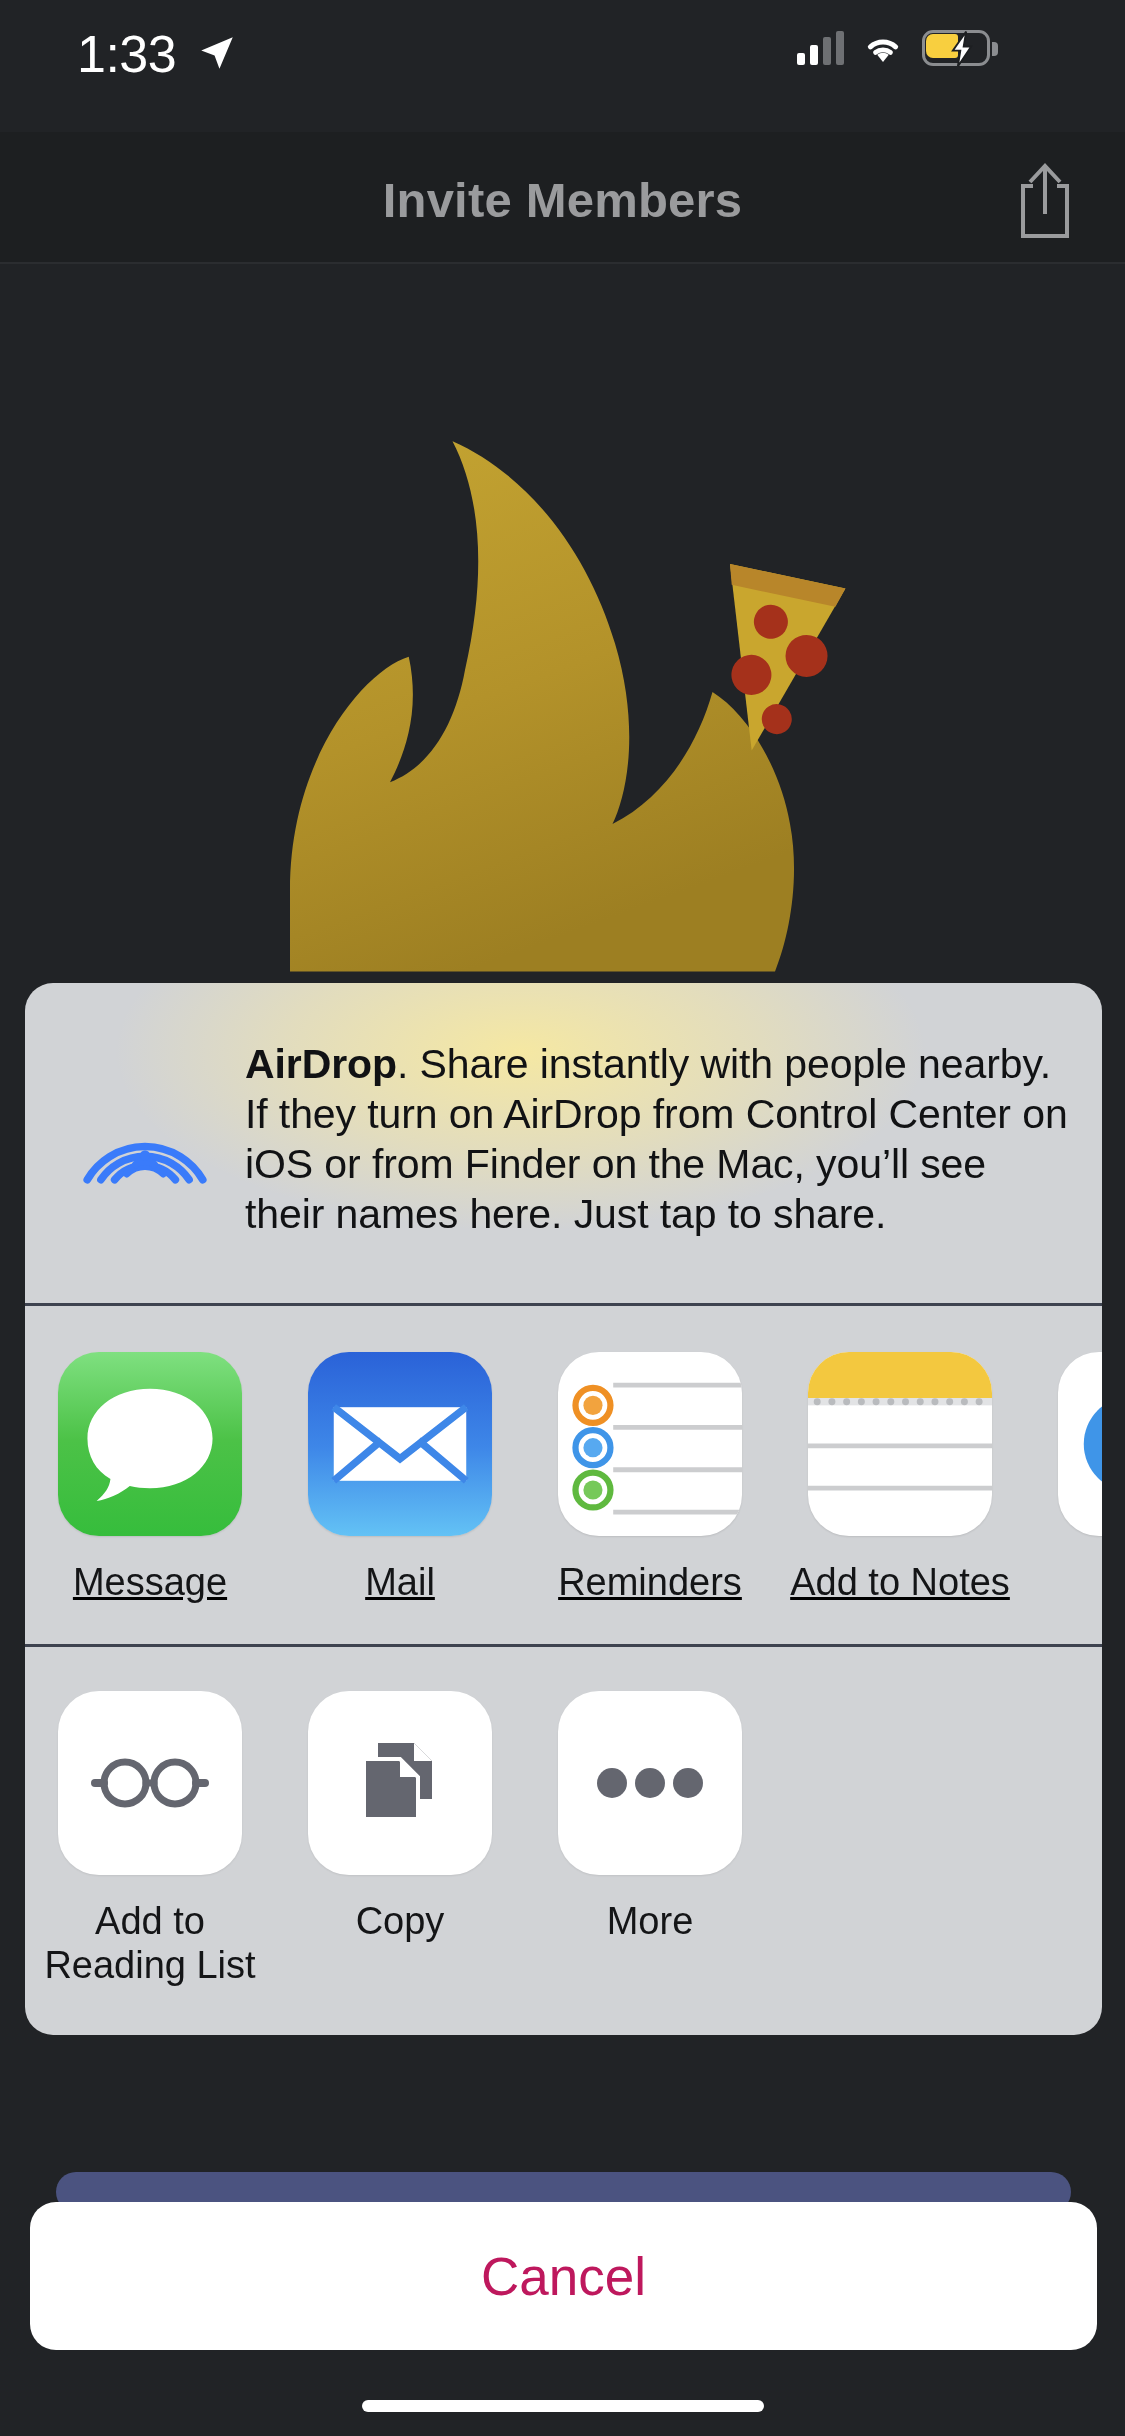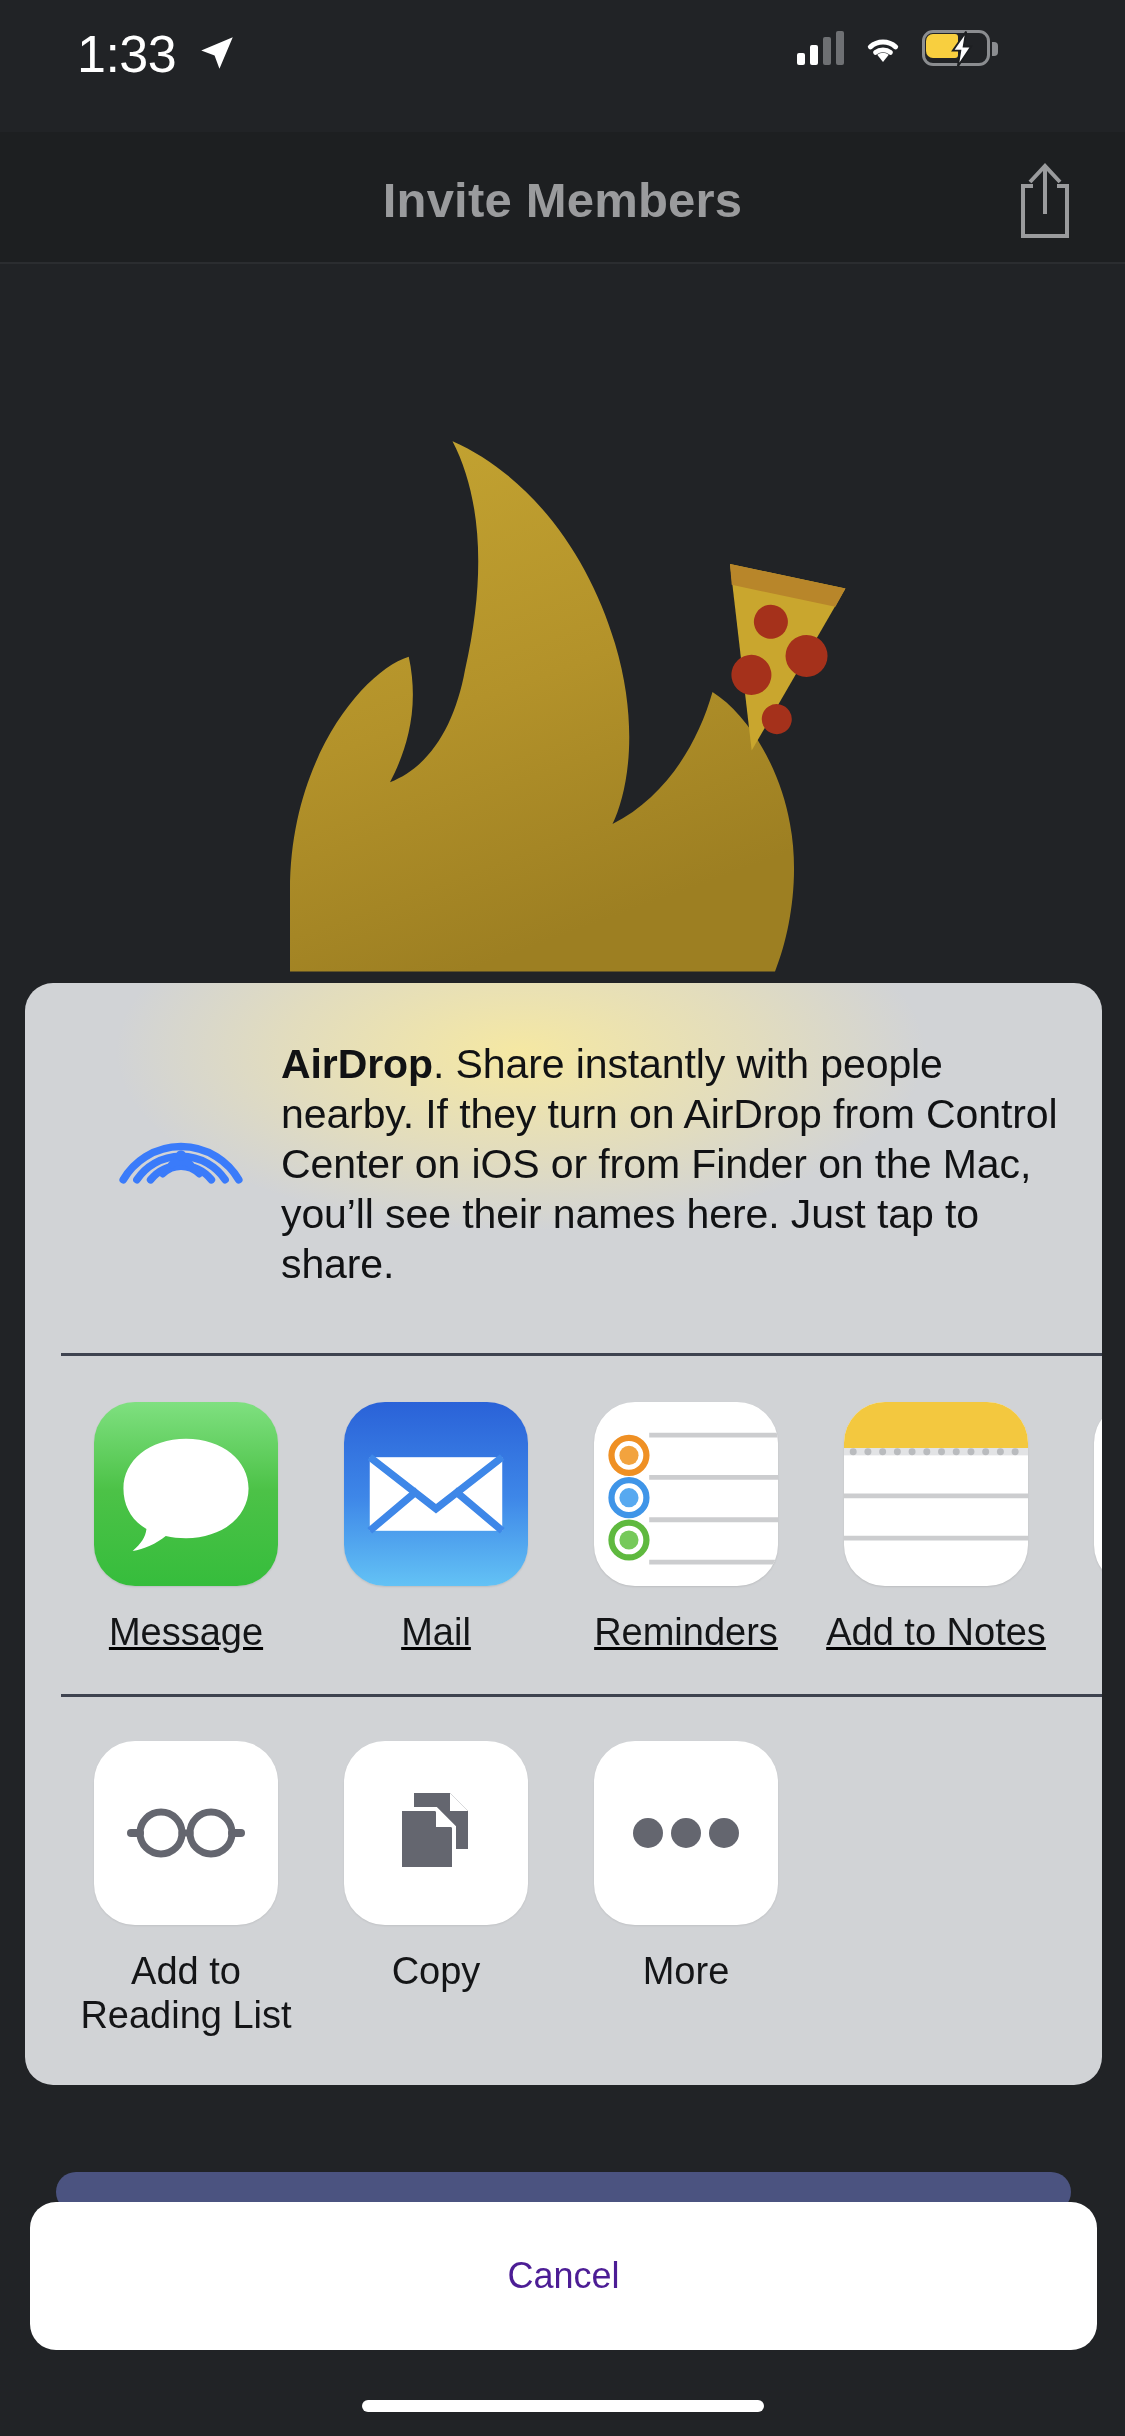--- a/index.html
+++ b/index.html
@@ -56,21 +56,21 @@
     display:flex; align-items:center; justify-content:center;
   }
   .nav-divider { position:absolute; bottom:0; left:0; width:1125px; height:2px; background:#2b2d30; }
 
   
   .artwork { position:absolute; left:0; top:264px; width:1125px; height:1700px; z-index:5; }
 
   
   .sheet {
     position:absolute; left:25px; top:983px; width:1077px;
-    background:#d1d3d6; border-radius:28px; overflow:hidden; z-index:20;padding-left:36px;
+    background:#d1d3d6; border-radius:28px; overflow:hidden; z-index:20;
   }
   .sheet-glow {
     position:absolute; left:0; top:0; width:100%; height:380px;
     background:radial-gradient(ellipse 520px 230px at 46% 18%, rgba(247,233,160,0.95) 0%, rgba(240,228,170,0.55) 45%, rgba(209,211,214,0) 78%);
     pointer-events:none;
   }
 
   
   .airdrop { position:relative; display:flex; padding:48px 34px 64px 44px; }
   .ad-icon { width:152px; flex:0 0 152px; padding-top:18px; }
@@ -121,21 +121,21 @@
   
   .cancel-shadow {
     position:absolute; left:56px; top:2172px; width:1015px; height:40px;
     background:#4b5380; border-radius:22px; z-index:18;
   }
   .cancel-btn {
     position:absolute; left:30px; top:2202px; width:1067px; height:148px;
     background:#ffffff; border-radius:26px; z-index:25;
     display:flex; align-items:center; justify-content:center;
   }
-  .cancel-label { font-size:36px; color:#4c1d95; font-weight:400; }
+  .cancel-label { font-size:53px; color:#be185d; font-weight:400; }
 
   .home-indicator {
     position:absolute; left:50%; transform:translateX(-50%); bottom:24px;
     width:402px; height:12px; background:#ffffff; border-radius:8px; z-index:35;
   }
 </style>
 </head>
 <body>
 
 <div id="screen">

